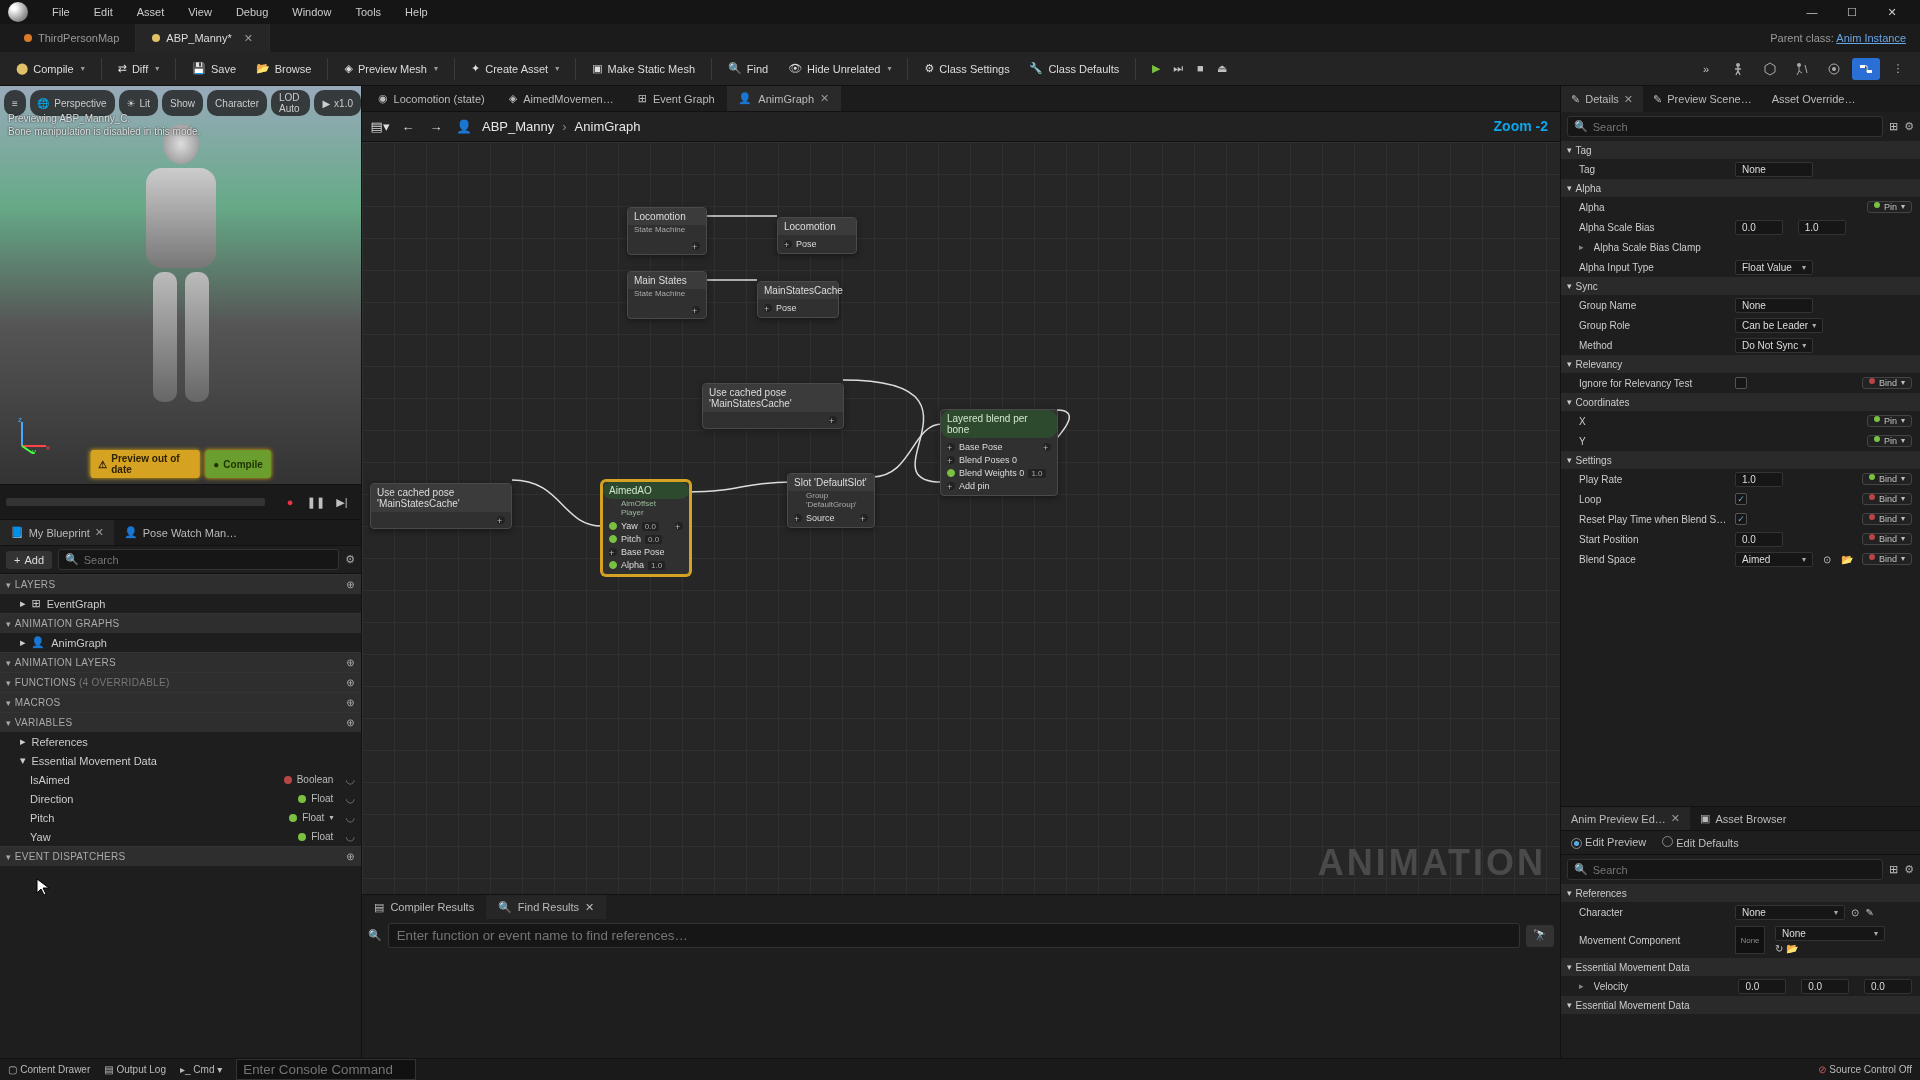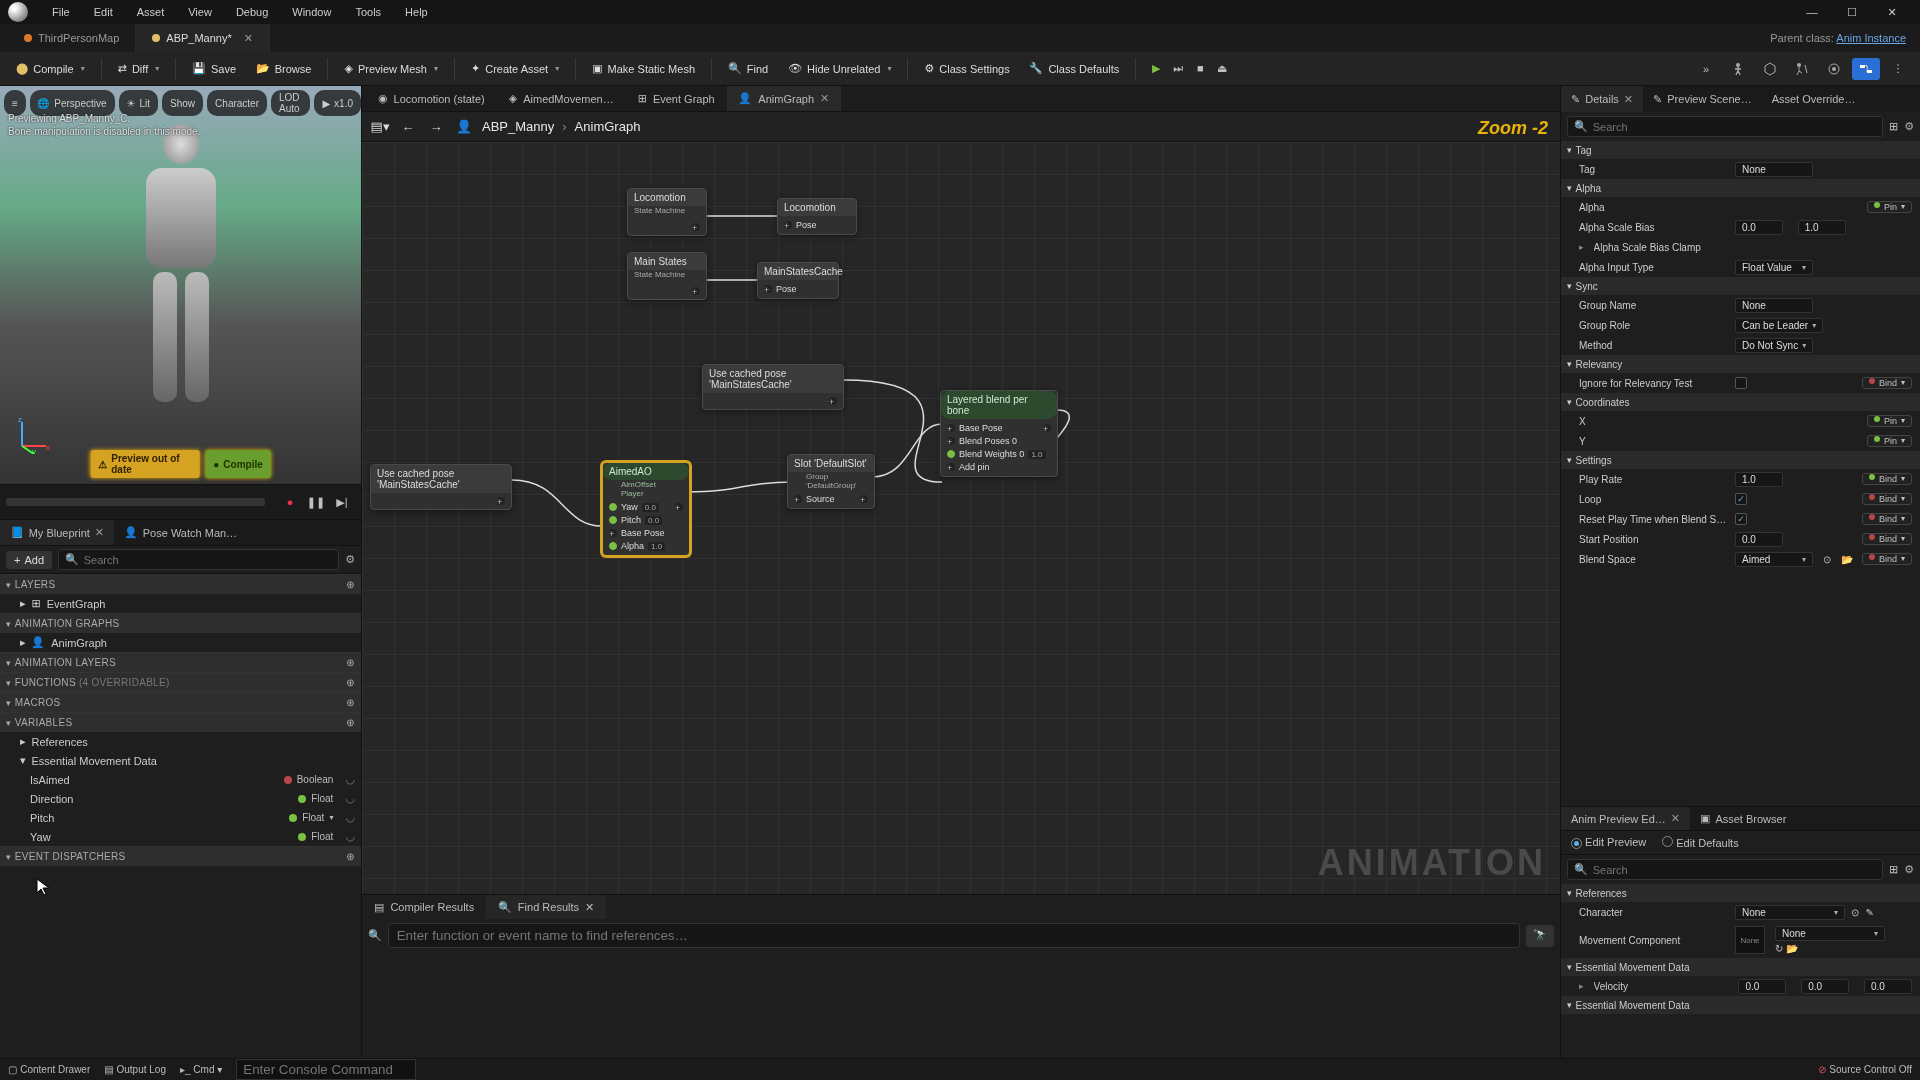--- a/index.html
+++ b/index.html
@@ -71,24 +71,24 @@
 .eye { color: #888; margin-left: 6px; }
 .cursor-fake { position: absolute; width: 14px; height: 18px; pointer-events: none; }
 .center-col { flex: 1; display: flex; flex-direction: column; background: #1e1e1e; min-width: 0; }
 .graph-tabs { height: 26px; display: flex; align-items: center; background: #1c1c1c; border-bottom: 1px solid #111; padding-left: 4px; }
 .gtab { padding: 0 12px; display: flex; align-items: center; gap: 6px; height: 100%; color: #bbb; }
 .gtab.active { background: #2a2a2a; }
 .gtab .close { color: #999; }
 .breadcrumb { height: 30px; display: flex; align-items: center; padding: 0 8px; gap: 8px; background: #222; border-bottom: 1px solid #111; color: #e8e8e8; font-size: 13px; }
 .bc-icon { width: 20px; text-align: center; color: #ddd; }
 .bc-sep { color: #888; }
-.zoom-indicator { position: absolute; right: 12px; top: 6px; color: #eab308; font-size: 18px; font-weight: 600; font-style: italic; }
+.zoom-indicator { position: absolute; right: 12px; top: 6px; color: #0ea5e9; font-size: 14px; font-weight: 600; }
 .graph-area { flex: 1; position: relative; background-color: #262626; background-image: linear-gradient(#303030 1px, transparent 1px), linear-gradient(90deg, #303030 1px, transparent 1px); background-size: 32px 32px; overflow: hidden; }
 .watermark { position: absolute; right: 14px; bottom: 10px; font-size: 36px; font-weight: 700; color: #4a4a4a; letter-spacing: 3px; }
-.node { position: absolute; background: #303030; border: 1px solid #4a4a4a; border-radius: 4px; color: #ddd; font-size: 10px; min-width: 80px; box-shadow: 0 2px 6px rgba(0,0,0,.4); }
+.node { position: absolute; background: #303030; border: 1px solid #4a4a4a; border-radius: 4px; color: #ddd; font-size: 10px; min-width: 80px; box-shadow: 0 2px 6px rgba(0,0,0,.4); margin-top: 19px; }
 .node.selected { border-color: #d6a222; box-shadow: 0 0 0 2px #d6a222; }
 .node .title { background: #3b3b3b; padding: 3px 6px; border-radius: 3px 3px 0 0; font-size: 10px; color: #ddd; }
 .node .title.green { background: #2e4a2e; color: #cfe8cf; border-radius: 9px; }
 .node .sub { font-size: 8px; color: #9b9; padding: 0 18px; }
 .node .body { padding: 4px 6px; display: flex; flex-direction: column; gap: 3px; }
 .pin-row { display: flex; align-items: center; gap: 4px; font-size: 9px; }
 .pin-out { justify-content: flex-end; }
 .pin { width: 8px; height: 8px; border-radius: 50%; border: 1px solid #888; background: #222; }
 .pin.green { background: #7ac142; border-color: #7ac142; }
 .pin.plus { border: none; color: #bbb; }

